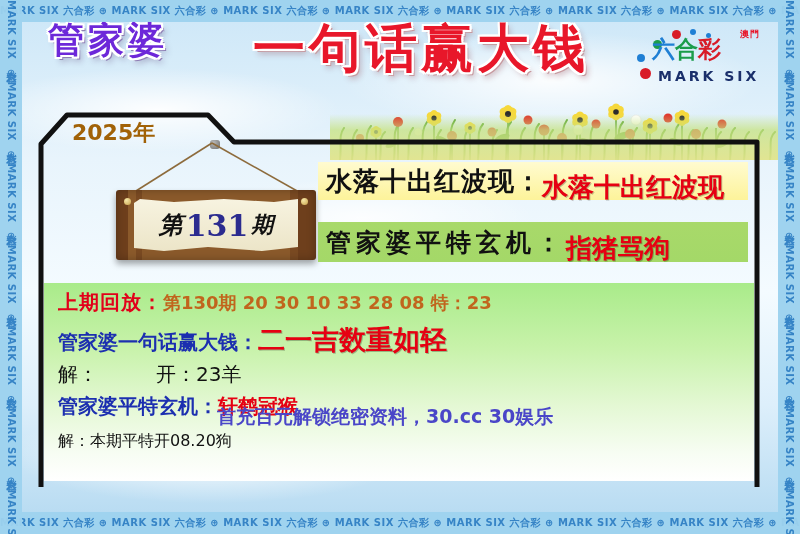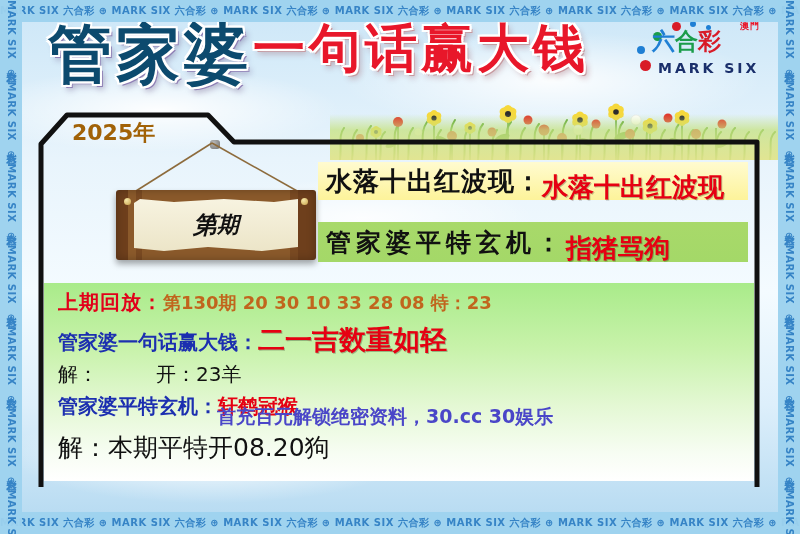--- a/index.html
+++ b/index.html
@@ -43,23 +43,23 @@
       radial-gradient(ellipse 260px 60px at 18% 18%, rgba(255,255,255,.95), rgba(255,255,255,0) 70%),
       radial-gradient(ellipse 300px 70px at 70% 12%, rgba(255,255,255,.9), rgba(255,255,255,0) 70%),
       radial-gradient(ellipse 240px 55px at 45% 40%, rgba(255,255,255,.85), rgba(255,255,255,0) 72%),
       radial-gradient(ellipse 280px 70px at 25% 88%, rgba(255,255,255,.9), rgba(255,255,255,0) 72%),
       linear-gradient(180deg,#cfe8f8 0%,#e8f4fc 28%,#f4fbff 55%,#ddeffb 78%,#b9dcf2 100%);
   }
 
   
   .title-main{
     position:absolute;left:48px;top:22px;
-    font-size:64px;font-weight:bold;
-    font-family:"DejaVu Sans","Liberation Sans",sans-serif;
-    color:#0c4a6e;
+    font-size:36px;font-weight:bold;
+    font-family:"DejaVu Sans","Liberation Sans",sans-serif;
+    color:#6d28d9;
     letter-spacing:4px;
     text-shadow:
       2px 0 0 #fff, -2px 0 0 #fff, 0 2px 0 #fff, 0 -2px 0 #fff,
       2px 2px 0 #fff, -2px 2px 0 #fff, 2px -2px 0 #fff, -2px -2px 0 #fff,
       3px 3px 0 #8f7fb5, 4px 5px 6px rgba(60,30,90,.35);
     white-space:nowrap;
     line-height:1;
   }
   .title-sub{
     position:absolute;left:253px;top:22px;
@@ -69,21 +69,21 @@
     letter-spacing:4px;
     text-shadow:
       2px 0 0 #fff, -2px 0 0 #fff, 0 2px 0 #fff, 0 -2px 0 #fff,
       2px 2px 0 #fff, -2px 2px 0 #fff, 2px -2px 0 #fff, -2px -2px 0 #fff,
       3px 3px 0 #c79aa0, 4px 5px 6px rgba(120,20,30,.3);
     white-space:nowrap;
     line-height:1;
   }
 
   
-  .logo{position:absolute;right:36px;top:20px;width:140px;height:62px;}
+  .logo{position:absolute;right:36px;top:28px;width:140px;height:62px;}
   .logo-macau{
     position:absolute;right:4px;top:0px;font-size:9px;color:#e8172a;
     font-weight:bold;letter-spacing:1px;
   }
   .logo-cn{
     position:absolute;left:28px;top:10px;
     font-size:23px;font-weight:bold;line-height:1;
     white-space:nowrap;
   }
   .logo-cn i{font-style:normal;}
@@ -190,21 +190,21 @@
   .r2 .val{font-size:27px;font-weight:bold;color:#e60012;letter-spacing:0px;
            text-shadow:1px 1px 0 rgba(0,0,0,.25);}
 
   .r3{left:14px;top:78px;font-size:20px;color:#111;}
   .r3 .sp{display:inline-block;width:58px;}
 
   .r4{left:14px;top:110px;}
   .r4 .lab{font-size:20px;font-weight:bold;color:#1c2fb0;}
   .r4 .val{font-size:20px;font-weight:bold;color:#e60012;}
 
-  .r5{left:14px;top:148px;font-size:25px;color:#111;}
+  .r5{left:14px;top:148px;font-size:16px;color:#111;}
 
   .watermark{
     position:absolute;left:173px;top:121px;
     font-size:19px;font-weight:bold;color:#4a46c8;
     white-space:nowrap;letter-spacing:0px;
     font-family:"DejaVu Sans","Liberation Sans",sans-serif;
   }
 </style>
 </head>
 <body>
@@ -390,20 +390,21 @@
   <div class="hang-nail"></div>
   <div class="sign-wrap">
     <svg width="250" height="130" viewBox="0 0 250 130" style="position:absolute;left:0;top:0;">
       <path d="M112 3 L28 56" stroke="#8d6b3c" stroke-width="1.6" fill="none"></path>
       <path d="M112 3 L206 56" stroke="#8d6b3c" stroke-width="1.6" fill="none"></path>
     </svg>
     <div class="board">
       <div class="paper">
         <div class="issue">
           <span class="pre">第</span>
+            <span class="num">131</span>
             <span class="post">期</span>
         </div>
       </div>
     </div>
   </div>
 
   <div class="banner banner-yellow">
     <span class="bl">水落十出红波现：</span>
     <span class="bv">水落十出红波现</span>
   </div>

